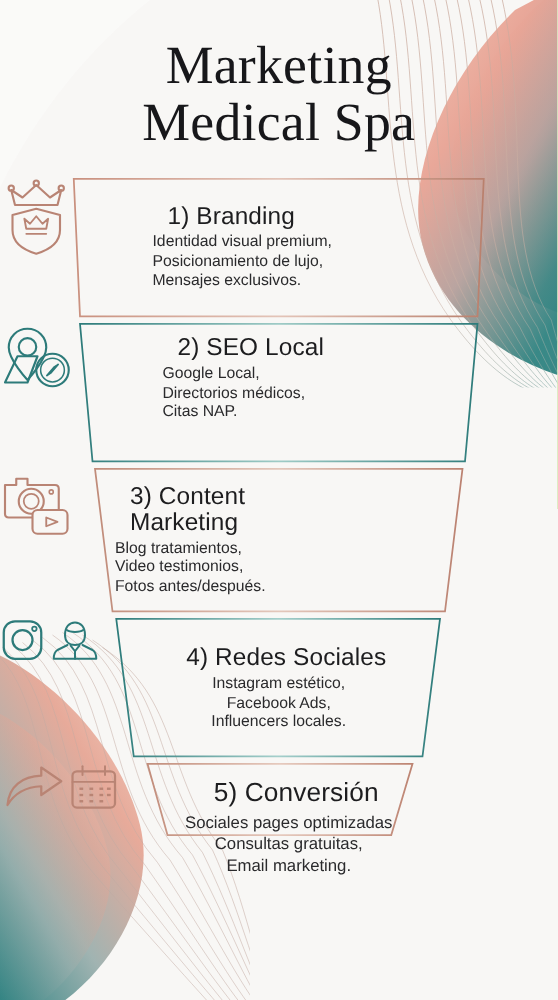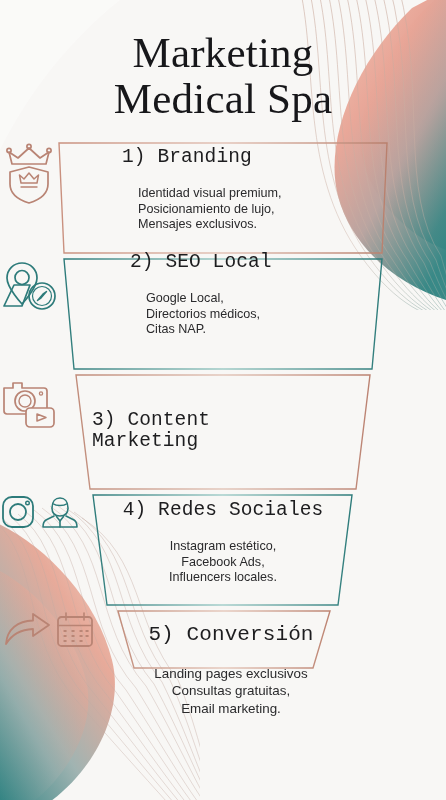--- a/index.html
+++ b/index.html
@@ -18,27 +18,27 @@
   .seg{position:absolute;left:0;width:446px;}
   .seg svg{position:absolute;left:0;top:0;overflow:visible;}
   .seg-body{position:absolute;left:0;top:0;width:446px;height:100%;
             display:flex;align-items:center;box-sizing:border-box;}
 
   .row{display:flex;align-items:center;gap:12px;}
   .icon-wrap{flex:0 0 auto;display:flex;align-items:center;justify-content:center;}
   .txt{display:flex;flex-direction:column;}
 
   .s-title{
-    font-family:Liberation Mono, monospace;
+    font-family:Liberation Sans, sans-serif;
     font-size:19.5px;line-height:1.08;color:#1d1d1f;letter-spacing:.1px;
-    margin:0 0 2px 0;white-space:pre-line;
+    margin:0 0 2px 12px;white-space:pre-line;
   }
   .s-desc{
     font-family:"Liberation Sans", sans-serif;
-    font-size:12.6px;line-height:1.24;color:#2a2a2c;white-space:pre-line;margin:16px;
+    font-size:12.6px;line-height:1.24;color:#2a2a2c;white-space:pre-line;margin:0;
   }
 
   
   #seg1{top:0px;height:112px;}
   #seg1 .seg-body{padding-left:110px;}
   #seg2{top:116px;height:90px;}
   #seg2 .seg-body{padding-left:118px;}
   #seg3{top:232px;height:116px;}
   #seg3 .seg-body{padding-left:80px;}
   #seg4{top:352px;height:112px;}
@@ -241,20 +241,23 @@
               <circle cx="25" cy="27" r="6" stroke-width="1.4"></circle>
               <circle cx="41" cy="19.5" r="1.6" stroke-width="1.3"></circle>
 
               <rect x="26" y="34" width="28" height="19" rx="4" fill="#f8f7f5"></rect>
               <path d="M37,40 L46,43.5 L37,47 Z" stroke-width="1.5"></path>
             </svg>
           </div>
           <div class="txt">
             <div class="s-title">3) Content
 Marketing</div>
+            <div class="s-desc">Blog tratamientos,
+Video testimonios,
+Fotos antes/después.</div>
           </div>
         </div>
       </div>
     </div>
 
     <div class="seg" id="seg4">
       <svg width="446" height="112" viewBox="0 0 446 112">
         <defs>
           <linearGradient id="g4" x1="0" y1="0" x2="1" y2="0">
             <stop offset="0%" stop-color="#2d7b7a"></stop>
@@ -321,21 +324,21 @@
                 <line x1="72.5" y1="26" x2="73.6" y2="26"></line>
                 <line x1="80.5" y1="26" x2="81.6" y2="26"></line>
                 <line x1="86.5" y1="26" x2="87.6" y2="26"></line>
                 <line x1="64.5" y1="31" x2="65.6" y2="31"></line>
                 <line x1="72.5" y1="31" x2="73.6" y2="31"></line>
                 <line x1="80.5" y1="31" x2="81.6" y2="31"></line>
               </g>
             </svg>
           </div>
           <div class="s-title" style="margin-top:8px;font-size:21px;">5) Conversión</div>
-          <div class="s-desc" style="font-size:13.4px;line-height:1.3;">Landing pages exclusivos
+          <div class="s-desc" style="font-size:13.4px;line-height:1.3;">Sociales pages optimizadas
 Consultas gratuitas,
 Email marketing.</div>
         </div>
       </div>
     </div>
 
   </div>
 </div>
 
 </body></html>

